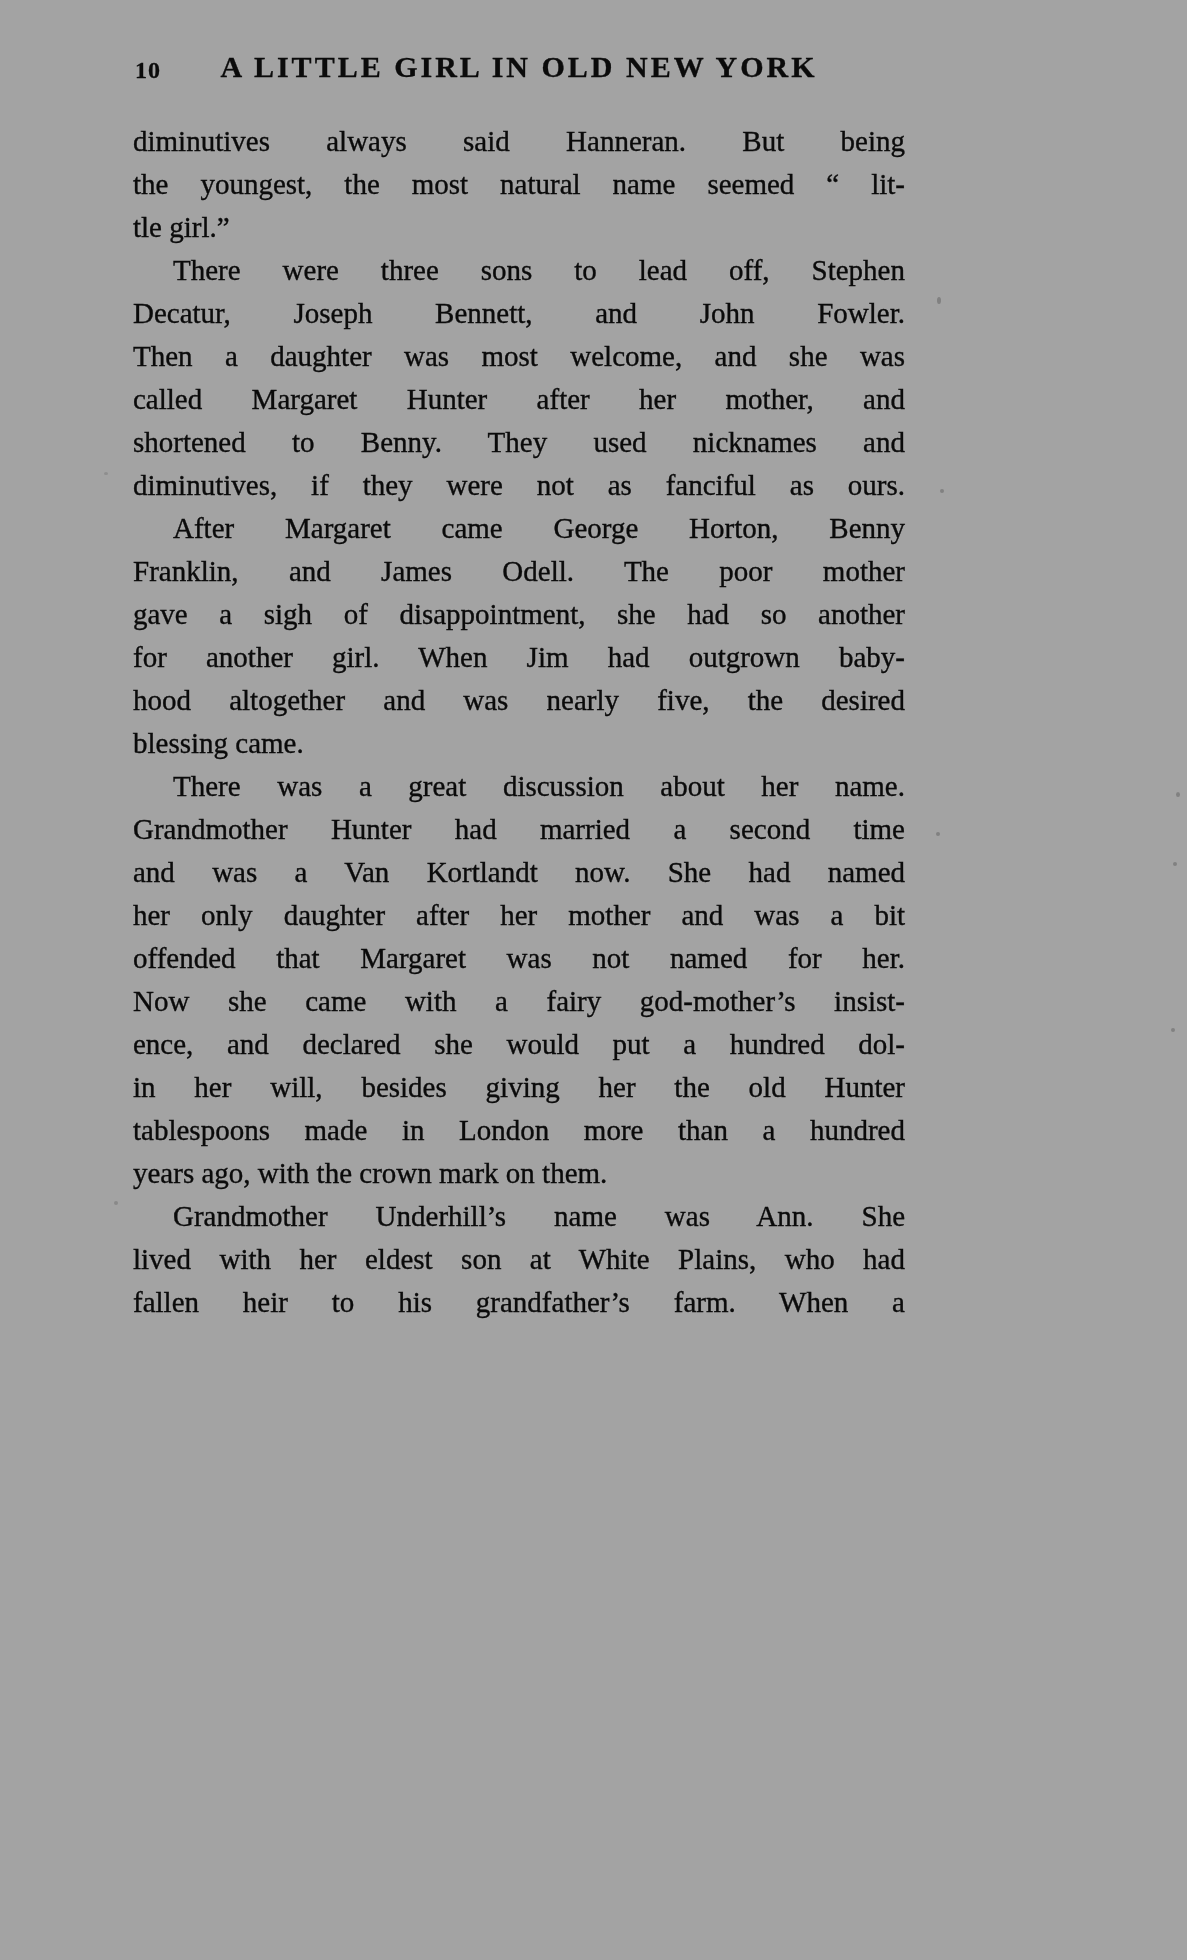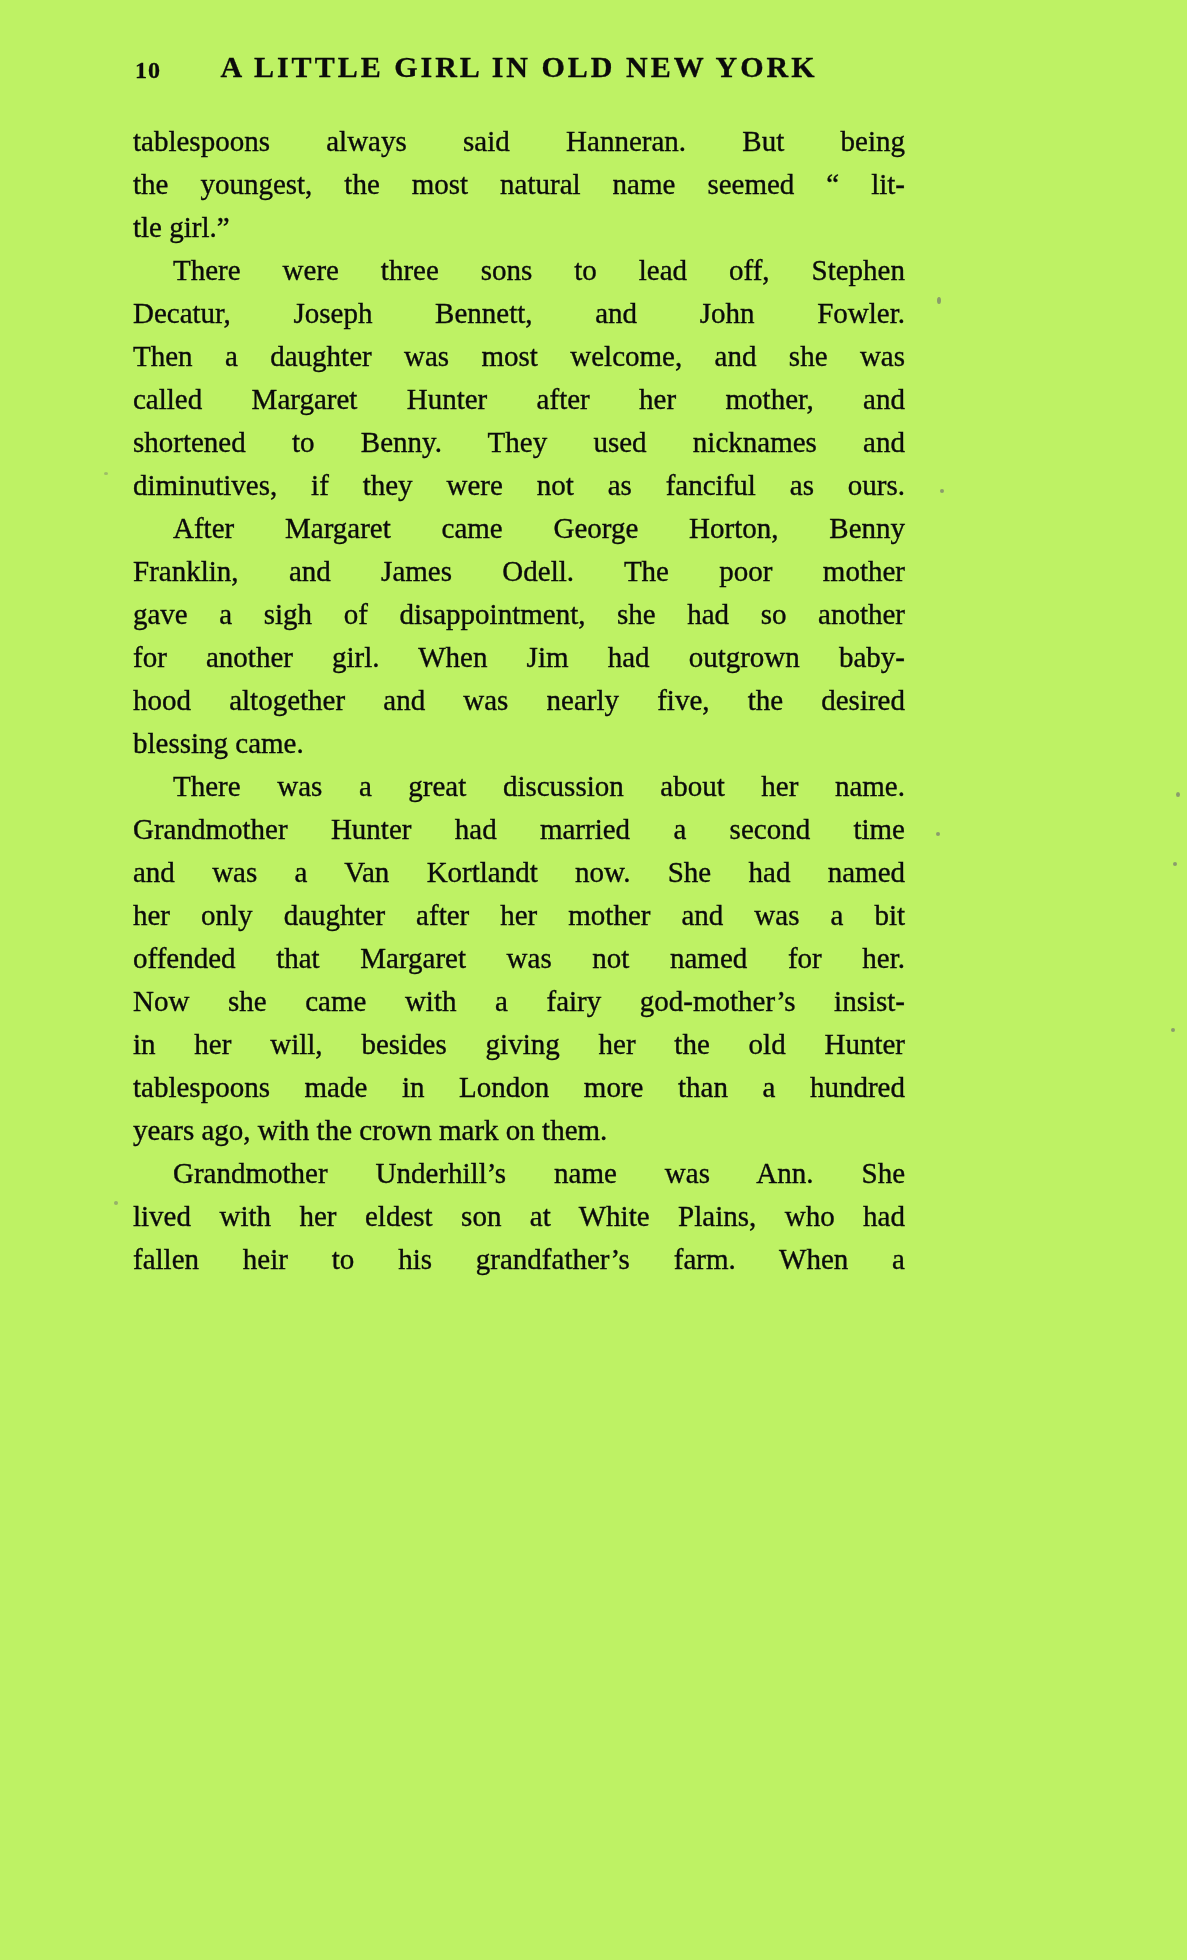--- a/index.html
+++ b/index.html
@@ -4,21 +4,21 @@
 <style>
   html, body {
     margin: 0;
     padding: 0;
     background: #ffffff;
   }
   .page {
     position: relative;
     width: 1187px;
     height: 1960px;
-    background: #bef264;
+    background: #a3a3a3;
     overflow: hidden;
     font-family: "Liberation Serif", "DejaVu Serif", serif;
     color: #0b0b0b;
   }
   .page-header {
     position: absolute;
     left: 133px;
     top: 50px;
     width: 772px;
     height: 40px;
@@ -88,21 +88,21 @@
 
 <div class="page">
 
   <header class="page-header">
     <span class="page-number">10</span>
     <span class="running-title">A LITTLE GIRL IN OLD NEW YORK</span>
   </header>
 
   <main class="body-text">
       <div class="paragraph">
-        <div class="line">tablespoons always said Hanneran.  But being</div>
+        <div class="line">diminutives always said Hanneran.  But being</div>
         <div class="line">the youngest, the most natural name seemed “ lit-</div>
         <div class="line short">tle girl.”</div>
       </div>
       <div class="paragraph">
         <div class="line indent">There were three sons to lead off, Stephen</div>
         <div class="line">Decatur, Joseph Bennett, and John Fowler.</div>
         <div class="line">Then a daughter was most welcome, and she was</div>
         <div class="line">called Margaret Hunter after her mother, and</div>
         <div class="line">shortened to Benny.  They used nicknames and</div>
         <div class="line">diminutives, if they were not as fanciful as ours.</div>
@@ -115,20 +115,21 @@
         <div class="line">hood altogether and was nearly five, the desired</div>
         <div class="line short">blessing came.</div>
       </div>
       <div class="paragraph">
         <div class="line indent">There was a great discussion about her name.</div>
         <div class="line">Grandmother Hunter had married a second time</div>
         <div class="line">and was a Van Kortlandt now.  She had named</div>
         <div class="line">her only daughter after her mother and was a bit</div>
         <div class="line">offended that Margaret was not named for her.</div>
         <div class="line">Now she came with a fairy god-mother’s insist-</div>
+        <div class="line">ence, and declared she would put a hundred dol-</div>
         <div class="line">in her will, besides giving her the old Hunter</div>
         <div class="line">tablespoons made in London more than a hundred</div>
         <div class="line short">years ago, with the crown mark on them.</div>
       </div>
       <div class="paragraph">
         <div class="line indent">Grandmother Underhill’s name was Ann.  She</div>
         <div class="line">lived with her eldest son at White Plains, who had</div>
         <div class="line">fallen heir to his grandfather’s farm.  When a</div>
       </div>
     </main>

